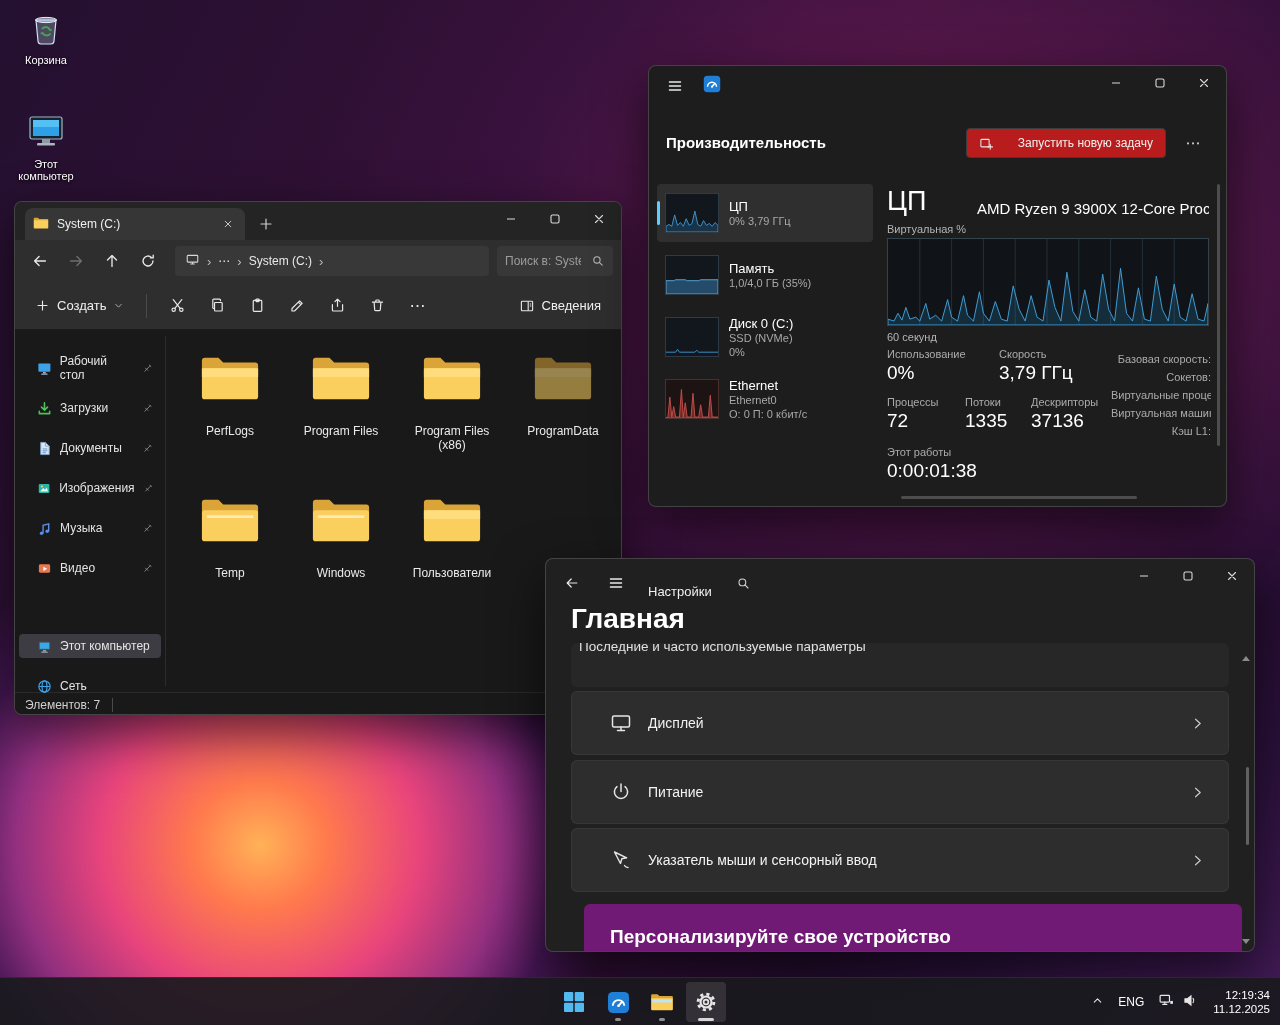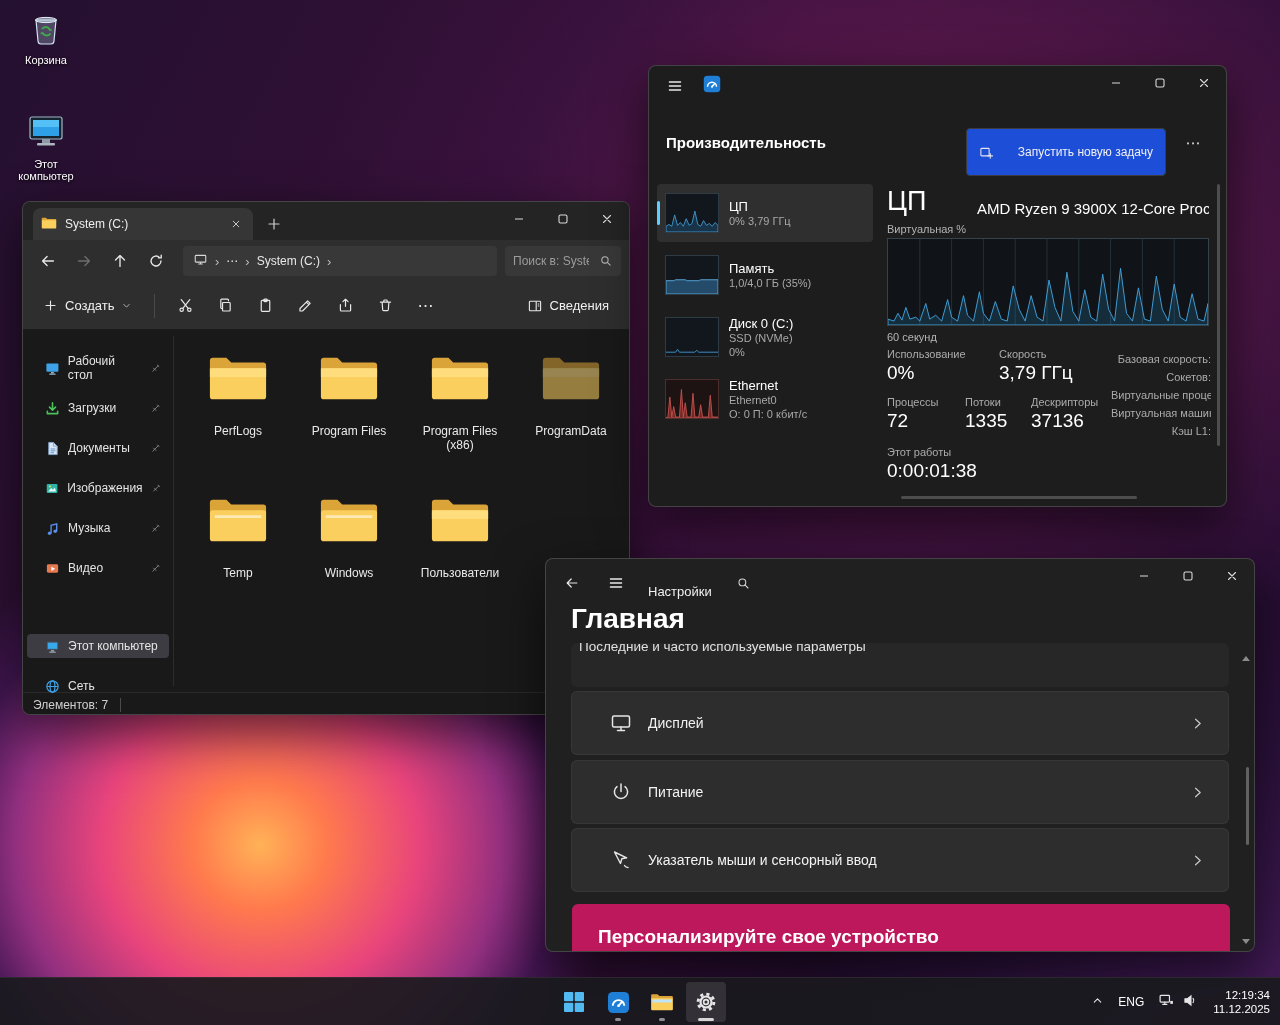--- a/index.html
+++ b/index.html
@@ -19,21 +19,21 @@
   .dicon { position:absolute; width:76px; display:flex; flex-direction:column; align-items:center; gap:4px;
     font-size:11px; text-shadow:0 1px 3px rgba(0,0,0,.95); z-index:1; text-align:center; }
 
   
   .win { position:absolute; border-radius:8px; overflow:hidden;
     border:1px solid rgba(130,130,130,.38); box-shadow:0 18px 50px rgba(0,0,0,.6); }
   .wc { width:44px; height:34px; display:grid; place-items:center; }
   .wc svg { display:block; }
 
   
-  .explorer { left:22px; top:201px; width:608px; height:514px; background:#202020; z-index:2; }
+  .explorer { left:14px; top:201px; width:608px; height:514px; background:#202020; z-index:2; }
   .ex-tabs { height:38px; background:#242424; display:flex; align-items:flex-end; position:relative; }
   .ex-tab { margin-left:10px; width:220px; height:32px; background:#363636; border-radius:8px 8px 0 0;
     display:flex; align-items:center; padding:0 8px; gap:8px; font-size:12px; color:#f0f0f0; }
   .ex-tab .tlabel { flex:1; white-space:nowrap; overflow:hidden; }
   .tab-close { width:18px; height:18px; display:grid; place-items:center; border-radius:3px; }
   .ex-newtab { width:26px; height:26px; margin:0 0 3px 8px; display:grid; place-items:center; }
   .ex-wc { position:absolute; right:0; top:0; display:flex; }
   .ex-nav { height:42px; background:#2e2e2e; display:flex; align-items:center; gap:2px; padding:0 8px; }
   .navbtn { width:34px; height:30px; display:grid; place-items:center; border-radius:4px; }
   .ex-address { flex:1; height:30px; margin:0 6px 0 8px; background:#383838; border-radius:4px;
@@ -68,22 +68,22 @@
     display:flex; align-items:center; gap:12px; padding:0 10px; font-size:12px; color:#d0d0d0; }
   .status-sep { width:1px; height:14px; background:#4a4a4a; }
 
   
   .taskmgr { left:648px; top:65px; width:579px; height:442px; background:#1d1d1d; z-index:3; }
   .tm-titlebar { height:40px; position:relative; display:flex; align-items:center; }
   .tm-burger { width:40px; height:34px; margin-left:6px; display:grid; place-items:center; border-radius:4px; }
   .tm-appicon { margin-left:8px; }
   .tm-wc { position:absolute; right:0; top:0; display:flex; }
   .tm-header { position:absolute; left:17px; top:68px; font-size:15px; font-weight:700; }
-  .tm-runtask { position:absolute; right:60px; top:62px; height:48px; display:flex; align-items:center; gap:24px;
-    padding:0 12px; font-size:12px; color:#f0f0f0; background:#1d4ed8; border:1px solid #3c3c3c; border-radius:4px; }
+  .tm-runtask { position:absolute; right:60px; top:62px; height:30px; display:flex; align-items:center; gap:24px;
+    padding:0 12px; font-size:12px; color:#f0f0f0; background:#b91c1c; border:1px solid #3c3c3c; border-radius:4px; }
   .tm-more { position:absolute; right:18px; top:62px; width:30px; height:30px; display:grid; place-items:center;
     border-radius:4px; font-size:15px; color:#e8e8e8; }
   .tm-list { position:absolute; left:8px; top:118px; width:216px; }
   .tm-item { height:58px; margin-bottom:4px; border-radius:4px; position:relative;
     display:flex; align-items:center; gap:10px; padding:0 8px; }
   .tm-item.sel { background:#2f2f2f; }
   .tm-item.sel::before { content:''; position:absolute; left:0; top:17px; width:3px; height:24px; border-radius:2px; background:#60cdff; }
   .tm-thumb { width:54px; height:40px; background:#11171c; border:1px solid #2f3b44; flex:none; }
   .tm-thumb.eth { background:#1c1312; border-color:#4a2f2c; }
   .tm-thumb svg { display:block; width:100%; height:100%; }
@@ -110,21 +110,21 @@
   .st-title { margin-left:14px; font-size:13px; color:#f0f0f0; }
   .st-search { width:32px; height:32px; margin-left:16px; display:grid; place-items:center; border-radius:4px; }
   .st-wc { position:absolute; right:0; top:0; display:flex; }
   .st-h1 { position:absolute; left:25px; top:44px; font-size:28px; font-weight:700; }
   .st-partial { position:absolute; left:25px; top:84px; width:658px; height:44px; background:#272727; border-radius:6px; overflow:hidden; }
   .st-partial .txt { margin:-4px 0 0 8px; font-size:13.5px; color:#e0e0e0; }
   .st-card { position:absolute; left:25px; width:658px; height:64px; background:#2d2d2d;
     border:1px solid rgba(255,255,255,.05); border-radius:6px; display:flex; align-items:center; padding:0 22px 0 38px; }
   .st-card .lab { margin-left:16px; font-size:14px; color:#f2f2f2; }
   .st-card .chev { margin-left:auto; }
-  .st-section { position:absolute; left:26px; top:345px; width:658px; height:49px; background:#be185d; border-radius:6px 6px 0 0; }
+  .st-section { position:absolute; left:38px; top:345px; width:658px; height:49px; background:#701a75; border-radius:6px 6px 0 0; }
   .st-section .h2 { margin:22px 0 0 26px; font-size:19px; font-weight:700; }
   .st-thumb { position:absolute; right:5px; top:208px; width:3px; height:78px; background:#616161; border-radius:2px; }
   .st-arrow { position:absolute; right:4px; width:0; height:0; border-left:4px solid transparent; border-right:4px solid transparent; }
   .st-arrow.up { top:97px; border-bottom:5px solid #8a8a8a; }
   .st-arrow.down { top:380px; border-top:5px solid #8a8a8a; }
 
   
   .taskbar { position:absolute; left:0; right:0; bottom:0; height:48px; z-index:6;
     background:rgba(26,26,30,.93); border-top:1px solid rgba(255,255,255,.07); }
   .tb-center { position:absolute; left:50%; top:4px; transform:translateX(-50%); display:flex; gap:4px; }

